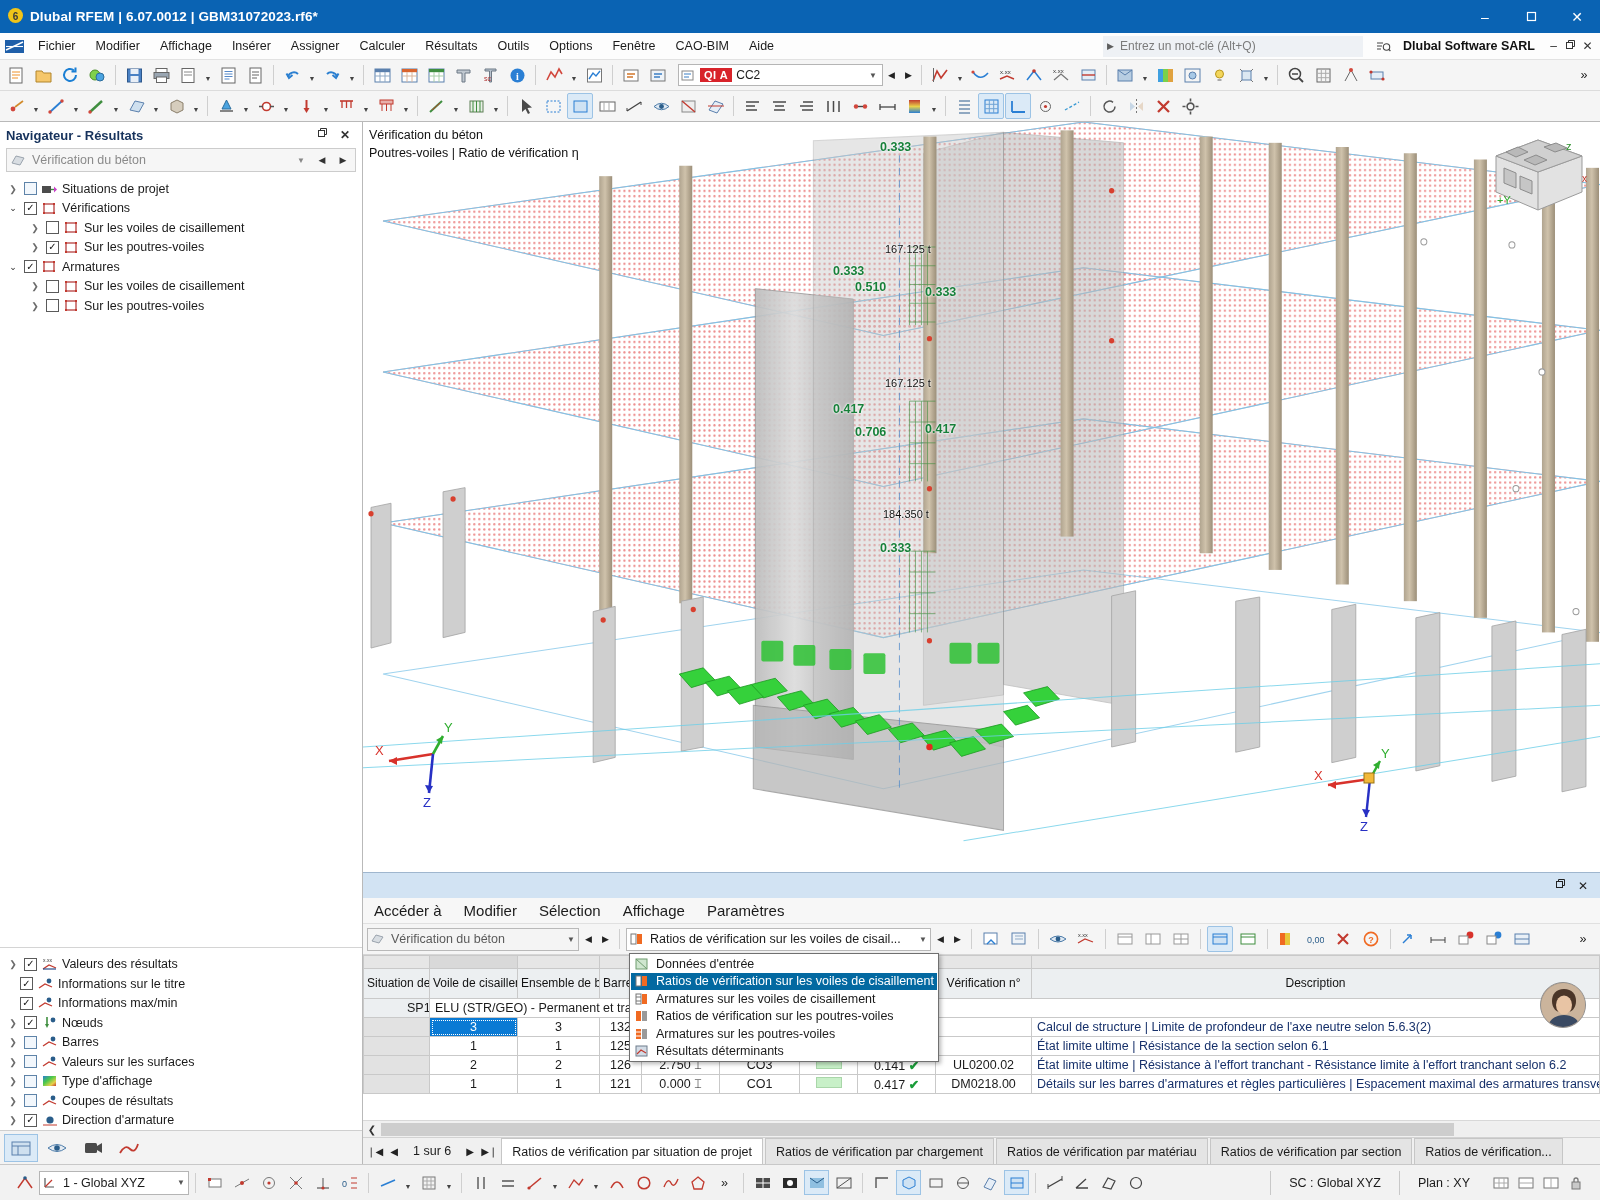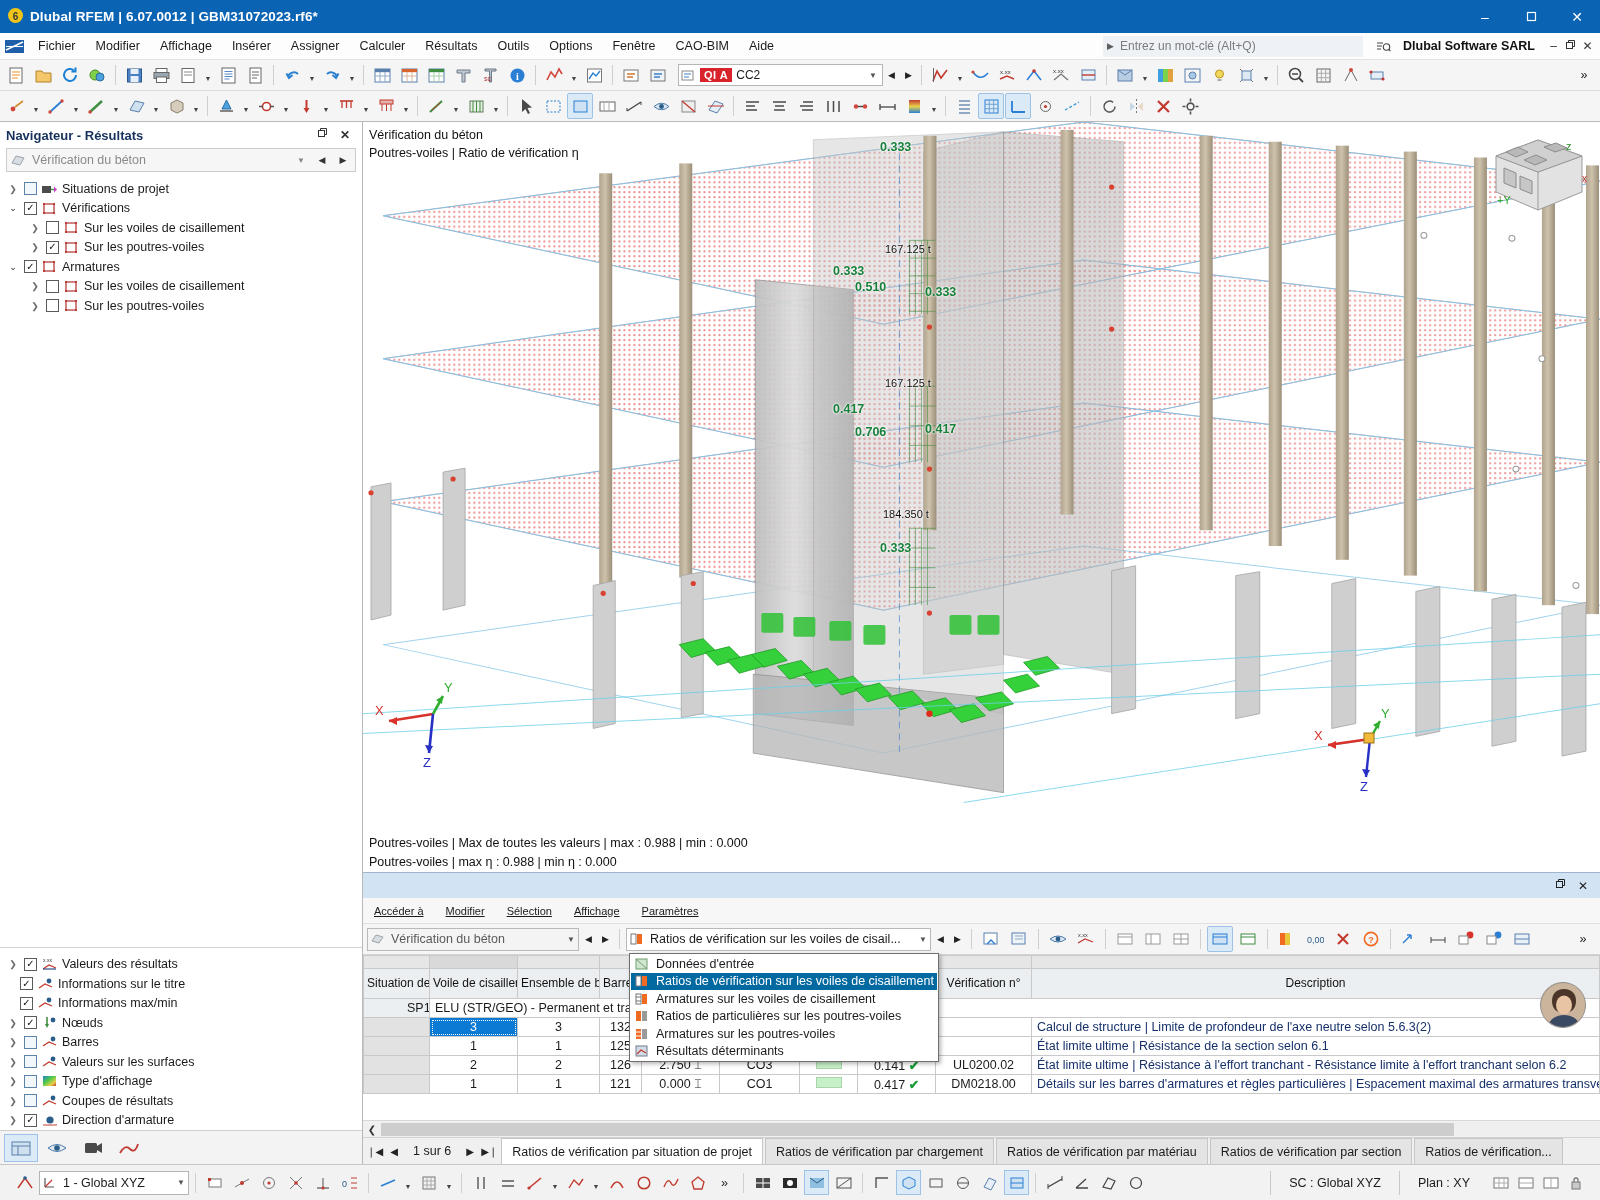--- a/index.html
+++ b/index.html
@@ -162,21 +162,21 @@
   .tp-title {
     height:25px; display:flex; align-items:center; padding:0 6px;
     background:#d2e3f3; font-size:12.5px; font-weight:700; color:#15304f;
   }
   .tp-title .sp { flex:1; }
   .tp-title .tpb { width:22px; text-align:center; font-weight:400; font-size:12px; color:#222; }
   .tp-menu {
     height:26px; display:flex; align-items:center; background:#f7f7f7; gap:0;
     border-bottom:1px solid #e0e0e0;
   }
-  .tp-menu .mi { padding:0 11px; height:26px; line-height:26px; font-size:11px;text-decoration:underline; }
+  .tp-menu .mi { padding:0 11px; height:26px; line-height:26px; font-size:15px; }
   .tp-toolbar {
     height:31px; display:flex; align-items:center; background:#f5f5f5; padding:0 4px; gap:2px;
     border-bottom:1px solid #d6d6d6;
   }
   .tp-combo {
     display:flex; align-items:center; height:23px; border:1px solid #b9b9b9;
     background:#fff; font-size:12.5px; padding:0 3px; gap:5px;
   }
   .tp-combo.gray { background:#f4f4f4; color:#5a5a5a; }
   .tp-combo .lbl { white-space:nowrap; overflow:hidden; }
@@ -1290,24 +1290,20 @@
             <path d="M42 30 L54 25 L65 30 L53 35z" fill="#b9b9b9" stroke="#8c8c8c"></path>
             <path d="M22 38 L34 43 L34 58 L22 53z" fill="#c6c6c6" stroke="#8c8c8c"></path>
             <path d="M38 46 L50 51 L50 64 L38 59z" fill="#c6c6c6" stroke="#8c8c8c"></path>
             <text x="84" y="20" font-size="11" fill="#2a8c2a" font-family="Liberation Sans">z</text>
             <text x="100" y="52" font-size="10" fill="#c23a2f" font-family="Liberation Sans">x</text>
             <text x="15" y="74" font-size="11" fill="#2fae2f" font-family="Liberation Sans">+Y</text>
           </svg>
         </div>
       </div>
 
-      <div class="maxmin">
-        <div>Poutres-voiles | Max de toutes les valeurs | max  : 0.988 | min  : 0.000</div>
-        <div>Poutres-voiles | max η : 0.988 | min η : 0.000</div>
-      </div>
 
       <div class="tablepanel">
         <div class="tp-title">
           <span class="sp"></span>
           <span class="tpb">
             <svg width="11" height="11" viewBox="0 0 11 11">
                 <rect x="0.5" y="2.5" width="6" height="6" fill="none" stroke="#222"></rect>
                 <path d="M2.5 2.5V0.5h6v6h-2" fill="none" stroke="#222"></path>
               </svg>
           </span>
@@ -1495,21 +1491,21 @@
                 </span>
               <span>Armatures sur les voiles de cisaillement</span>
             </div>
             <div class="dd-item">
               <span class="dd-ico">
                   <svg width="13" height="12" viewBox="0 0 13 12">
                     <rect x="1" y="1" width="5" height="10" fill="#f06a22"></rect>
                     <rect x="7" y="1" width="5" height="10" fill="#9a9a9a"></rect>
                   </svg>
                 </span>
-              <span>Ratios de particulières sur les poutres-voiles</span>
+              <span>Ratios de vérification sur les poutres-voiles</span>
             </div>
             <div class="dd-item">
               <span class="dd-ico">
                   <svg width="13" height="12" viewBox="0 0 13 12">
                     <rect x="1" y="1" width="5" height="10" fill="#f06a22"></rect>
                     <rect x="7" y="1" width="5" height="10" fill="#9a9a9a"></rect>
                     <path d="M1 4h5M1 8h5" stroke="#fff"></path>
                   </svg>
                 </span>
               <span>Armatures sur les poutres-voiles</span>

